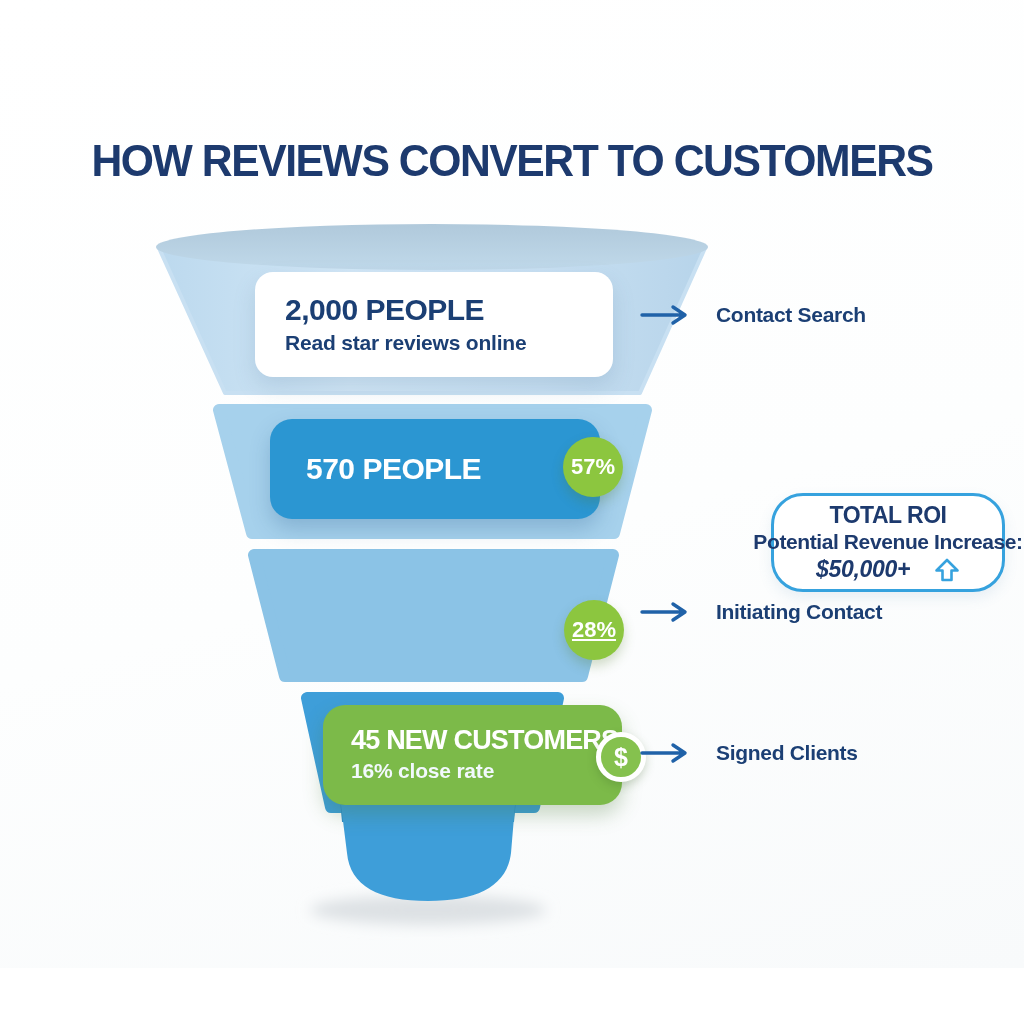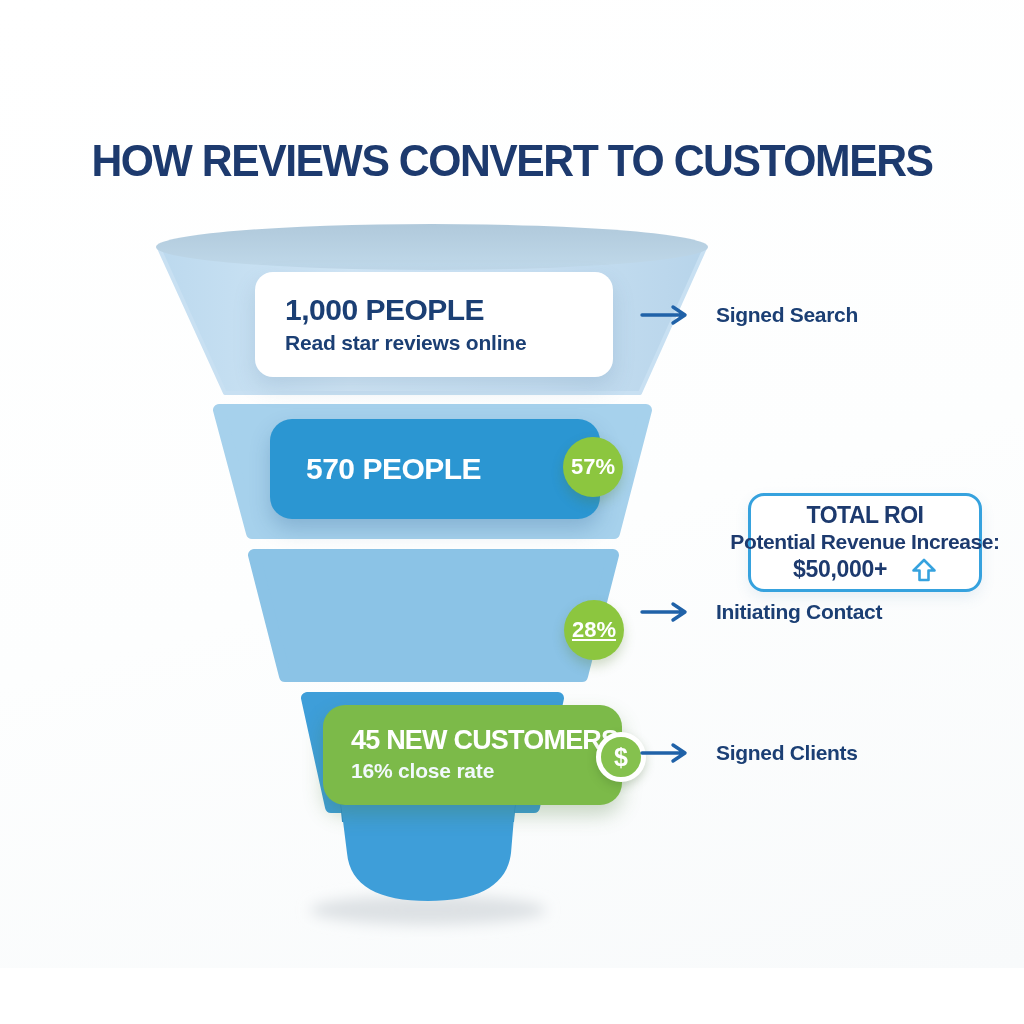--- a/index.html
+++ b/index.html
@@ -122,39 +122,39 @@
     font-size: 21px;
     font-weight: 700;
     letter-spacing: -0.3px;
     white-space: nowrap;
   }
   .arrow-icon { display: block; }
 
   
   .roi-box {
     position: absolute;
-    left: 748px; top: 493px;
+    left: 771px; top: 493px;
     width: 234px; height: 99px;
     background: #ffffff;
     border: 3px solid #36a2de;
-    border-radius: 16px;
+    border-radius: 32px;
     display: flex;
     flex-direction: column;
     align-items: center;
     justify-content: center;
     box-shadow: 0 6px 14px rgba(90,140,180,0.12);
   }
   .roi-title {
     color: #1d3a6e; font-size: 23px; font-weight: 800; letter-spacing: -0.5px; line-height: 1.15;
   }
   .roi-subtitle {
     color: #1d3a6e; font-size: 21px; font-weight: 600; letter-spacing: -0.4px; line-height: 1.3;
     white-space: nowrap;
   }
-  .roi-value-row { display: flex; align-items: center; gap: 24px; margin-top: 1px; }
+  .roi-value-row { display: flex; align-items: center; gap: 24px; margin-top: 1px; font-style: italic; }
   .roi-value { color: #1d3a6e; font-size: 23px; font-weight: 800; letter-spacing: -0.3px; }
 </style>
 </head>
 <body>
 
 <div class="canvas">
 
   <h1 class="title">HOW REVIEWS CONVERT TO CUSTOMERS</h1>
 
   <svg class="funnel-svg" viewBox="0 0 1024 1024">
@@ -185,42 +185,42 @@
     <path d="M254 555 L613 555 L582 676 L285 676 Z" fill="#8bc3e6" stroke="#8bc3e6" stroke-width="12" stroke-linejoin="round"></path>
 
     <path d="M307 698 L558 698 L534 807 L331 807 Z" fill="#3e9ed9" stroke="#3e9ed9" stroke-width="12" stroke-linejoin="round"></path>
 
     <path d="M340 800 L516 800 L514 822 L342 822 Z" fill="#2f8cc7"></path>
 
     <path d="M341 805 L515 805 L511 853 C507 886 478 901 428 901 C379 901 350 886 347 853 Z" fill="#3e9ed9"></path>
   </svg>
 
   <div class="card card-1">
-    <div class="headline">1,000 PEOPLE</div>
+    <div class="headline">2,000 PEOPLE</div>
     <div class="subtext">Read star reviews online</div>
   </div>
 
   <div class="card card-2">
     <div class="headline">570 PEOPLE</div>
   </div>
   <div class="pct-badge badge-57">57%</div>
 
   <div class="pct-badge badge-28">28%</div>
 
   <div class="card card-4">
     <div class="headline">45 NEW CUSTOMERS</div>
     <div class="subtext">16% close rate</div>
   </div>
   <div class="dollar-badge">$</div>
 
   <div class="label-row row-1">
     <svg class="arrow-icon" width="54" height="22" viewBox="0 0 54 22">
       <path d="M2 11 H42 M33 3 L45 11 L33 19" fill="none" stroke="#2062a8" stroke-width="3.4" stroke-linecap="round" stroke-linejoin="round"></path>
     </svg>
-    <span class="stage-label">Signed Search</span>
+    <span class="stage-label">Contact Search</span>
   </div>
 
 
   <div class="label-row row-3">
     <svg class="arrow-icon" width="54" height="22" viewBox="0 0 54 22">
       <path d="M2 11 H42 M33 3 L45 11 L33 19" fill="none" stroke="#2062a8" stroke-width="3.4" stroke-linecap="round" stroke-linejoin="round"></path>
     </svg>
     <span class="stage-label">Initiating Contact</span>
   </div>
 

